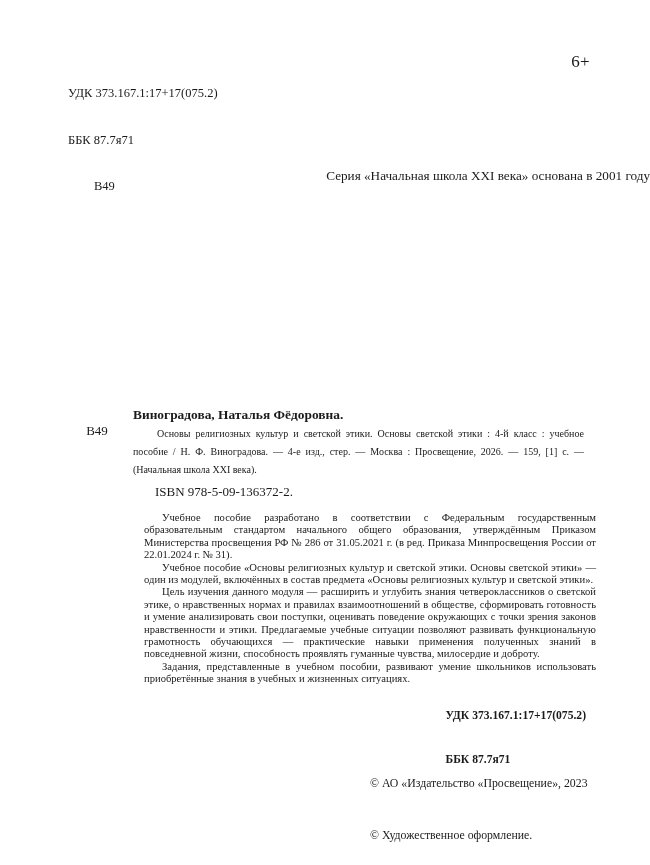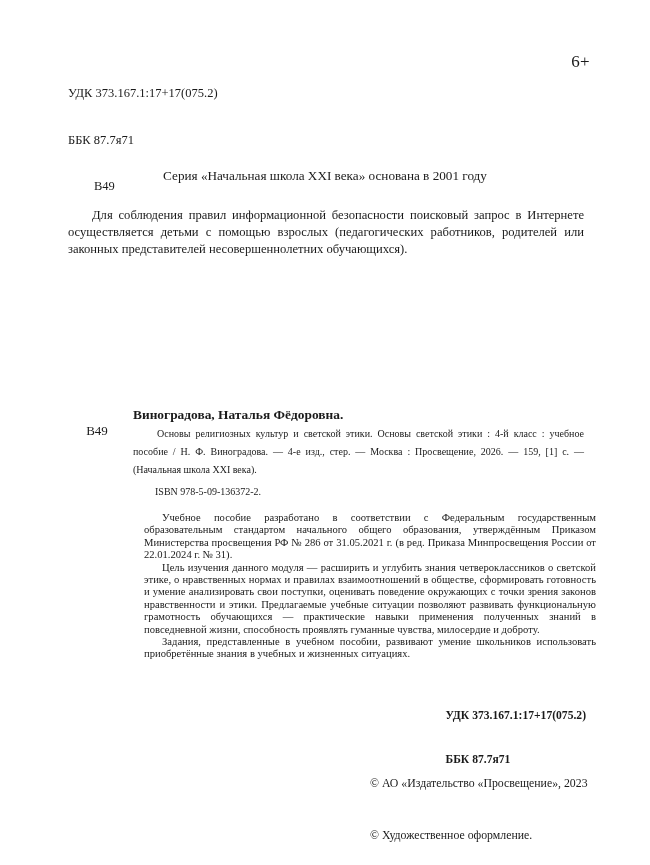--- a/index.html
+++ b/index.html
@@ -44,21 +44,21 @@
     font-size: 17px;
     letter-spacing: 0.3px;
   }
 
   
   .series-line {
     position: absolute;
     left: 0;
     top: 168px;
     width: 650px;
-    text-align: center;
+    text-align: right;
     font-size: 13.2px;
   }
 
   
   .safety-notice {
     position: absolute;
     left: 68px;
     top: 207px;
     width: 516px;
     font-size: 12.6px;
@@ -93,21 +93,21 @@
     margin: 1px 0 1px 0;
   }
   .biblio-desc {
     font-size: 10px;
     line-height: 18px;
     text-align: justify;
     text-indent: 24px;
     margin: 0;
   }
   .biblio-isbn {
-    font-size: 10px;
+    font-size: 13px;
     line-height: 18px;
     margin: 4px 0 0 0;
     padding-left: 22px;
   }
 
   
   .annotation {
     position: absolute;
     left: 144px;
     top: 512px;
@@ -163,33 +163,33 @@
   <div class="codes-top">
     <span class="row">УДК 373.167.1:17+17(075.2)</span>
     <span class="row">ББК 87.7я71</span>
     <span class="row indent">В49</span>
   </div>
 
   <div class="age-rating">6+</div>
 
   <div class="series-line">Серия «Начальная школа XXI века» основана в 2001 году</div>
 
-  <div class="safety-notice">Для соблюдения правил информационной безопасности поисковый запрос в Интернете осуществляется детьми с помощью взрослых (педагогических работников, родителей или законных представителей несовершеннолетних обучающихся).</div>
 
   <div class="biblio">
     <div class="biblio-shelf">В49</div>
     <div class="biblio-body">
       <p class="biblio-author">Виноградова, Наталья Фёдоровна.</p>
       <p class="biblio-desc">Основы религиозных культур и светской этики. Основы светской этики : 4-й класс : учебное пособие / Н. Ф. Виноградова. — 4-е изд., стер. — Москва : Просвещение, 2026. — 159, [1] с. — (Начальная школа XXI века).</p>
       <p class="biblio-isbn">ISBN 978-5-09-136372-2.</p>
     </div>
   </div>
 
   <div class="annotation">
     <p>Учебное пособие разработано в соответствии с Федеральным государственным образовательным стандартом начального общего образования, утверждённым Приказом Министерства просвещения РФ № 286 от 31.05.2021 г. (в ред. Приказа Минпросвещения России от 22.01.2024 г. № 31).</p>
+    <p>Учебное пособие «Основы религиозных культур и светской этики. Основы светской этики» — один из модулей, включённых в состав предмета «Основы религиозных культур и светской этики».</p>
     <p>Цель изучения данного модуля — расширить и углубить знания четвероклассников о светской этике, о нравственных нормах и правилах взаимоотношений в обществе, сформировать готовность и умение анализировать свои поступки, оценивать поведение окружающих с точки зрения законов нравственности и этики. Предлагаемые учебные ситуации позволяют развивать функциональную грамотность обучающихся — практические навыки применения полученных знаний в повседневной жизни, способность проявлять гуманные чувства, милосердие и доброту.</p>
     <p>Задания, представленные в учебном пособии, развивают умение школьников использовать приобретённые знания в учебных и жизненных ситуациях.</p>
   </div>
 
   <div class="codes-bottom">
     <span class="row">УДК 373.167.1:17+17(075.2)</span>
     <span class="row">ББК 87.7я71</span>
   </div>
 
   <div class="footer-rights">

